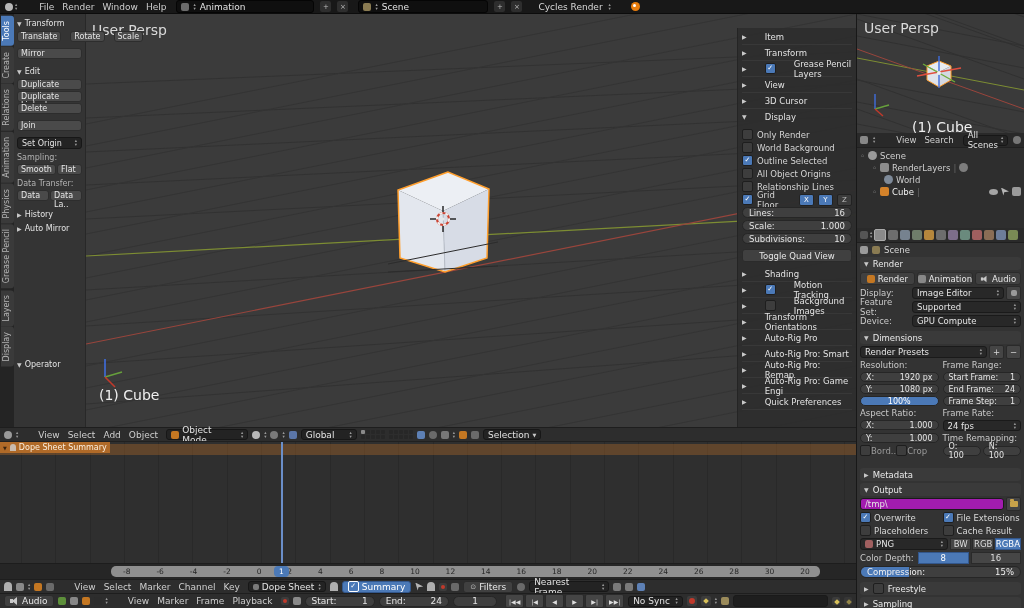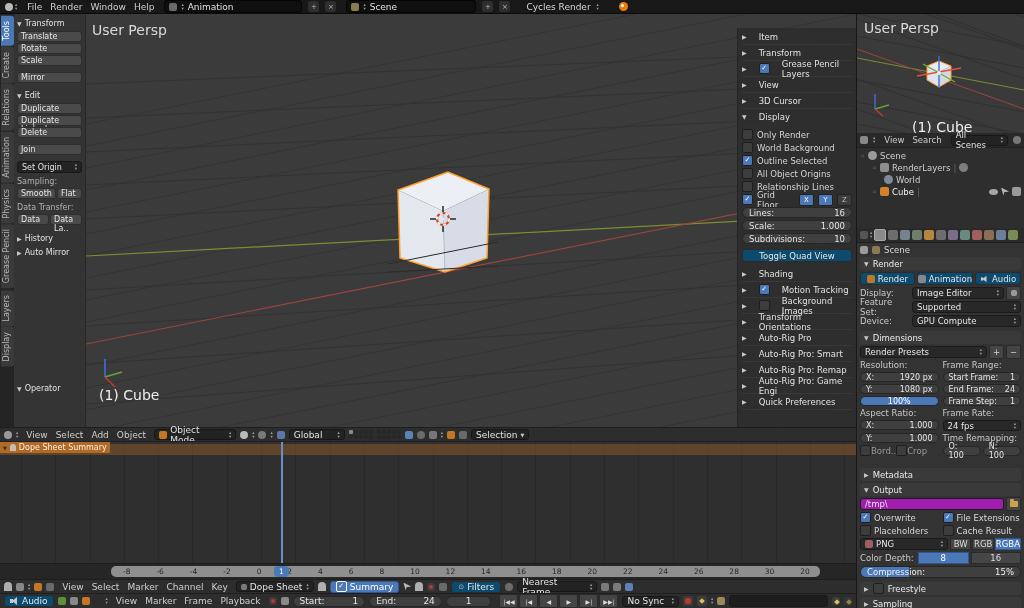--- a/index.html
+++ b/index.html
@@ -4,21 +4,21 @@
 <style>
   html,body{margin:0;padding:0;background:#111;}
   body{font-family:"DejaVu Sans",sans-serif;font-size:9px;color:#d8d8d8;}
   #root{position:relative;width:1024px;height:608px;background:#2a2a2a;overflow:hidden;}
   .abs{position:absolute;}
   .flex{display:flex;align-items:center;}
 
   
   .topbar{left:0;top:0;width:1024px;height:14px;background:#181818;border-bottom:1px solid #0c0c0c;display:flex;align-items:center;gap:6px;padding:0 5px;box-sizing:border-box;}
   .menu{color:#cfcfcf;padding:0 4px;}
-  .menus{display:flex;align-items:flex-start;}
+  .menus{display:flex;align-items:flex-start;margin-left:12px;}
   .tb-field{display:flex;align-items:center;background:#0f0f0f;border:1px solid #050505;border-radius:3px;height:11px;padding:0 4px;gap:4px;color:#e2e2e2;}
   .tb-btn{width:11px;height:11px;background:#2e2e2e;border-radius:2px;display:flex;align-items:center;justify-content:center;font-size:7px;color:#bbb;flex:none;}
   .updown{display:inline-flex;flex-direction:column;font-size:4.5px;line-height:4px;color:#9a9a9a;}
   .stats{color:#bdbdbd;font-size:8.5px;white-space:nowrap;}
   .blender-logo{width:9px;height:9px;border-radius:50%;background:#e87d0d;position:relative;flex:none;}
   .blender-logo::after{content:"";position:absolute;left:2px;top:2px;width:3px;height:3px;border-radius:50%;background:#fff;}
 
   
   .ico{width:10px;height:10px;border-radius:2px;background:#4a4a4a;flex:none;}
   .ico.sm{width:8px;height:8px;}
@@ -31,21 +31,21 @@
   .ico.ball{border-radius:50%;background:#b9b9b9;}
   .ico.dark{background:#2c2c2c;}
   .tri{font-size:6px;color:#c8c8c8;flex:none;}
   .cb{width:9px;height:9px;border-radius:2px;background:#3d3d3d;border:1px solid #1e1e1e;flex:none;display:flex;align-items:center;justify-content:center;}
   .cb.on{background:#4b79b7;}
   .cb.on::after{content:"✓";color:#fff;font-size:7px;line-height:7px;}
   .pill{background:#3f3f3f;border:1px solid #262626;border-radius:7px;height:11px;display:flex;align-items:center;justify-content:space-between;padding:0 6px;color:#e4e4e4;box-sizing:border-box;}
   .pill.blue{background:#4b79b7;color:#fff;justify-content:center;}
   .drop{display:flex;align-items:center;gap:3px;background:#282828;border:1px solid #1a1a1a;border-radius:3px;height:12px;padding:0 4px;color:#e4e4e4;box-sizing:border-box;}
   .drop .updown{margin-left:auto;}
-  .btn{background:#0c4a6e;border:1px solid #2b2b2b;border-radius:3px;color:#e6e6e6;display:flex;align-items:center;justify-content:center;box-sizing:border-box;}
+  .btn{background:#404040;border:1px solid #2b2b2b;border-radius:3px;color:#e6e6e6;display:flex;align-items:center;justify-content:center;box-sizing:border-box;}
   .seg{flex:1;background:#464646;border:1px solid #2a2a2a;color:#ddd;display:flex;align-items:center;justify-content:center;height:12px;box-sizing:border-box;}
   .seg.on{background:#4b79b7;color:#fff;border-color:#33578c;}
 
   
   .vp-area{left:0;top:14px;width:856px;height:427px;background:#3b3b3b;}
   svg.vpsvg{position:absolute;left:86px;top:0;}
   .vp-label{position:absolute;color:#dadada;font-size:14px;}
   .vp-header{position:absolute;left:0;top:413px;width:856px;height:14px;background:#2d2d2d;border-top:1px solid #1e1e1e;display:flex;align-items:center;gap:4px;padding:0 4px;box-sizing:border-box;}
   .hdr-drop{display:flex;align-items:center;gap:3px;background:#232323;border:1px solid #171717;border-radius:3px;height:11px;padding:0 4px;color:#e2e2e2;box-sizing:border-box;}
   .layer-grid{display:grid;grid-template-columns:repeat(5,4px);grid-auto-rows:4px;gap:1px;}
@@ -58,21 +58,21 @@
   .ts-tab:first-child{background:#4b79b7;color:#fff;}
   .toolshelf{left:14px;top:14px;width:72px;height:413px;background:#343434;border-right:1px solid #282828;padding:3px;box-sizing:border-box;display:flex;flex-direction:column;gap:2px;font-size:8px;}
   .panel-hdr{display:flex;align-items:center;gap:3px;color:#e4e4e4;height:12px;flex:none;}
   .ts-btn{background:#4a4a4a;border:1px solid #2d2d2d;border-radius:3px;height:11px;line-height:9px;padding:0 3px;color:#e6e6e6;text-align:left;box-sizing:border-box;flex:none;}
   .ts-label{color:#b2b2b2;margin-top:2px;flex:none;}
   .hrow{display:flex;gap:1px;flex:none;}
   .hrow>*{flex:1;}
 
   
   .npanel{left:737px;top:14px;width:119px;height:413px;background:rgba(45,45,45,0.97);border-left:1px solid #242424;padding:1px 4px;box-sizing:border-box;display:flex;flex-direction:column;font-size:8.5px;}
-  .np-hdr{display:flex;align-items:center;gap:12px;height:15px;border-bottom:1px solid rgba(255,255,255,0.05);color:#e2e2e2;flex:none;}
+  .np-hdr{display:flex;align-items:center;gap:18px;height:15px;border-bottom:1px solid rgba(255,255,255,0.05);color:#e2e2e2;flex:none;}
   .np-row{display:flex;align-items:center;gap:4px;height:13px;color:#d5d5d5;flex:none;}
   .axis-btn{width:13px;height:10px;border-radius:2px;background:#3c3c3c;border:1px solid #222;color:#bbb;font-size:7px;display:flex;align-items:center;justify-content:center;flex:none;}
   .axis-btn.on{background:#4b79b7;color:#fff;}
 
   
   .mini-vp{left:856px;top:14px;width:168px;height:119px;background:#3a3a3a;border-left:1px solid #181818;box-sizing:border-box;}
   .outliner{left:856px;top:133px;width:168px;height:95px;background:#2e2e2e;border-left:1px solid #181818;box-sizing:border-box;font-size:8.5px;}
   .ol-header{height:14px;background:#292929;border-bottom:1px solid #202020;display:flex;align-items:center;gap:5px;padding:0 3px;}
   .ol-row{display:flex;align-items:center;gap:3px;height:11px;color:#cfcfcf;}
   .oli{width:9px;height:9px;border-radius:2px;flex:none;}
@@ -424,21 +424,21 @@
       <span class="ts-tab">Grease Pencil</span>
       <span class="ts-tab">Layers</span>
       <span class="ts-tab">Display</span>
     </div>
 
   <div class="toolshelf abs">
     <div class="panel-hdr">
         <span class="tri">▼</span>
         <span>Transform</span>
       </div>
-    <div style="display:flex;flex-direction:column;gap:1px">
+    <div style="display:flex;flex-direction:row;gap:9px">
 
     <div class="ts-btn">Translate</div>
         <div class="ts-btn">Rotate</div>
         <div class="ts-btn">Scale</div>
       </div>
     <div class="ts-btn" style="margin-top:4px">Mirror</div>
     <div class="panel-hdr" style="margin-top:4px">
         <span class="tri">▼</span>
         <span>Edit</span>
       </div>

